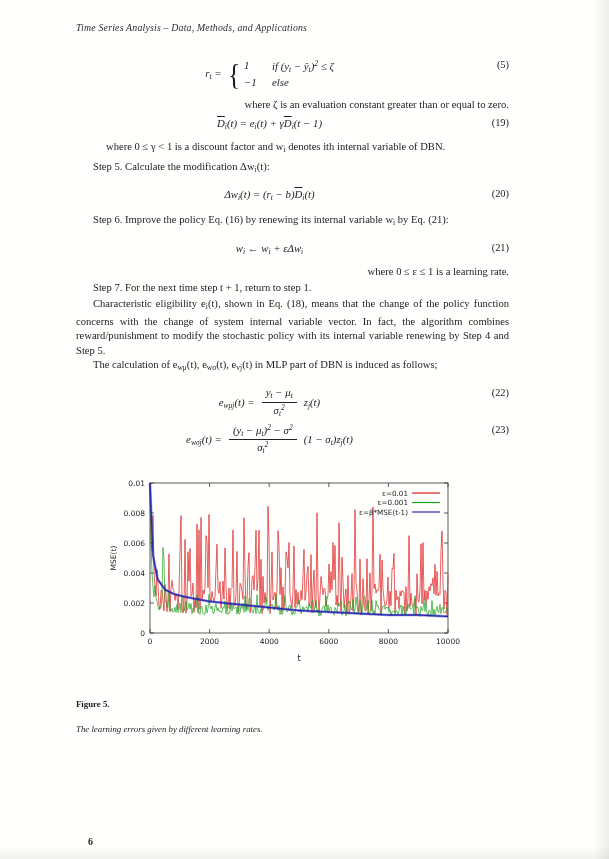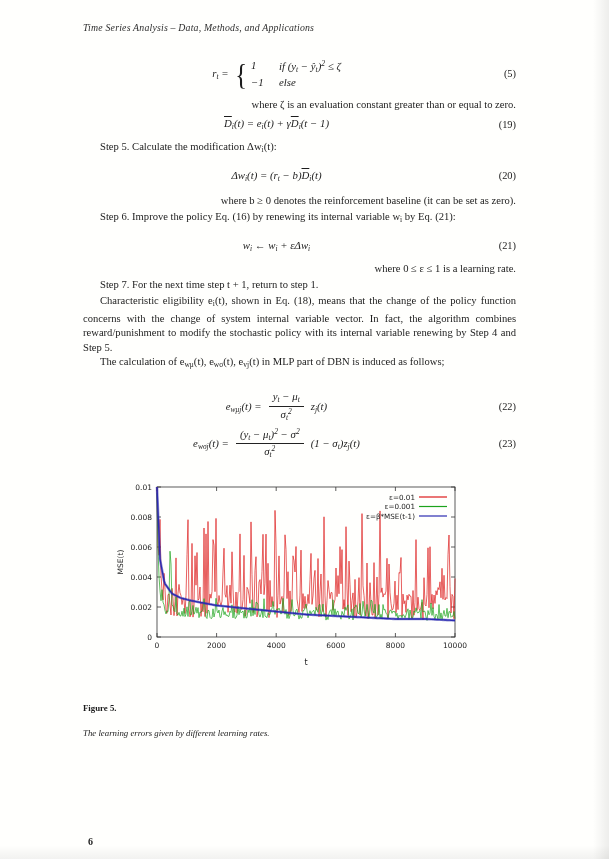--- a/index.html
+++ b/index.html
@@ -3,50 +3,50 @@
 <meta charset="utf-8">
 <style>
   *{box-sizing:border-box;margin:0;padding:0}
   html,body{width:609px;height:859px}
   body{background:#e9e9e7;font-family:"Liberation Serif","DejaVu Serif",serif}
   .page{position:relative;width:609px;height:859px;background:#fffffd;overflow:hidden;color:#1c1c1c}
   .page::after{content:"";position:absolute;top:0;right:0;width:16px;height:100%;
     background:linear-gradient(to right,rgba(0,0,0,0),rgba(0,0,0,0.07));pointer-events:none}
   .page::before{content:"";position:absolute;left:0;bottom:0;width:100%;height:14px;
     background:linear-gradient(to bottom,rgba(0,0,0,0),rgba(0,0,0,0.05));pointer-events:none;z-index:5}
-  .content{position:absolute;left:83px;top:22px;width:433px}
+  .content{position:absolute;left:76px;top:22px;width:433px}
   .running-head{font-style:italic;font-size:9.8px;color:#2e2e2e;letter-spacing:.2px}
 
   p{font-size:10.6px;line-height:14.4px;text-align:justify;color:#1c1c1c}
   .p-where{margin-left:58px;text-align:right}
   .p-hang{text-indent:30px}
   .p-step{text-indent:17px}
   .p-body{text-indent:17px}
 
-  .eq{display:flex;align-items:center;font-size:10.8px;font-style:italic}
+  .eq{display:flex;font-size:10.8px;font-style:italic}
   .eq .center{flex:1;display:flex;justify-content:center;align-items:center;gap:5px}
   .eq .num{font-style:normal;width:46px;text-align:right;font-size:10.4px}
   sub{font-size:7.5px;vertical-align:-2px}
   sup{font-size:7.5px;vertical-align:4px}
   .ol{text-decoration:overline}
   .frac{display:inline-flex;flex-direction:column;align-items:center;line-height:1.1;margin:0 2px}
   .frac .fnum{padding:0 4px 1px;border-bottom:1px solid #222}
   .frac .fden{padding-top:1px}
   .cases{display:flex;align-items:center}
   .brace{font-size:30px;font-weight:400;font-style:normal;line-height:.9;transform:scaleX(.85)}
   .case-col{display:flex;flex-direction:column;gap:2px;margin-left:3px}
   .case-row{display:flex}
   .case-row .v{width:28px}
 
   .eq17{margin:26px 0 10px}
   .eq18{margin:13px 0 5px}
   .eq19{margin:5px 0 9px}
   .eq20{margin:11px 0 11px}
   .eq21{margin:11px 0 9px}
-  .eq22{margin:19px 0 5px}
+  .eq22{margin:12px 0 5px}
   .eq23{margin:6px 0 8px}
   .mt2{margin-top:2px}
 
   .chart-wrap{margin:20px 0 0 26px;width:360px}
   .caption{margin-top:20px}
   .cap-label{font-weight:bold;font-size:8.8px}
   .cap-text{font-style:italic;font-size:8.8px;margin-top:15px}
   .page-number{position:absolute;left:88px;bottom:12px;font-weight:bold;font-size:10px}
 </style>
 </head>
@@ -80,30 +80,30 @@
     <p class="p-where">where ζ is an evaluation constant greater than or equal to zero.</p>
 
 
     <div class="eq eq19">
       <div class="center">
         <span><span class="ol">D</span><sub>i</sub>(t) = e<sub>i</sub>(t) + γ<span class="ol">D</span><sub>i</sub>(t − 1)</span>
       </div>
       <div class="num">(19)</div>
     </div>
 
+    <p class="p-hang">where 0 ≤ γ &lt; 1 is a discount factor and w<sub>i</sub> denotes ith internal variable of DBN.</p>
     <p class="p-step mt2">Step 5. Calculate the modification Δw<sub>i</sub>(t):</p>
 
     <div class="eq eq20">
       <div class="center">
         <span>Δw<sub>i</sub>(t) = (r<sub>t</sub> − b)<span class="ol">D</span><sub>i</sub>(t)</span>
       </div>
       <div class="num">(20)</div>
     </div>
 
-    <p class="p-where">where b ≥ 0 denotes the reinforcement baseline (it can be set as zero).</p>
     <p class="p-step mt2">Step 6. Improve the policy Eq. (16) by renewing its internal variable w<sub>i</sub> by Eq. (21):</p>
 
     <div class="eq eq21">
       <div class="center">
         <span>w<sub>i</sub> ← w<sub>i</sub> + εΔw<sub>i</sub></span>
       </div>
       <div class="num">(21)</div>
     </div>
 
     <p class="p-where">where 0 ≤ ε ≤ 1 is a learning rate.</p>

